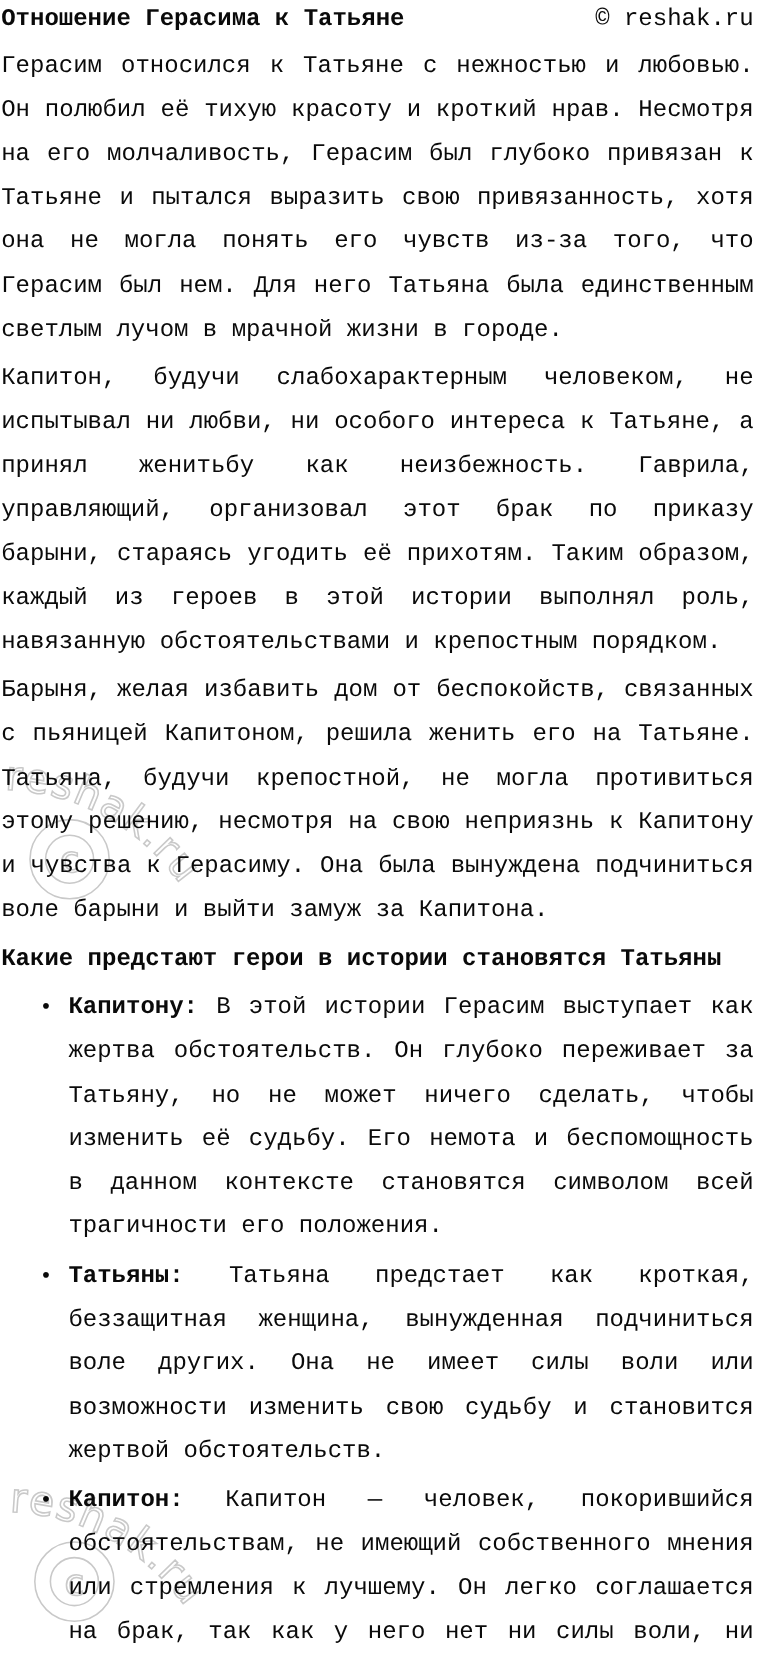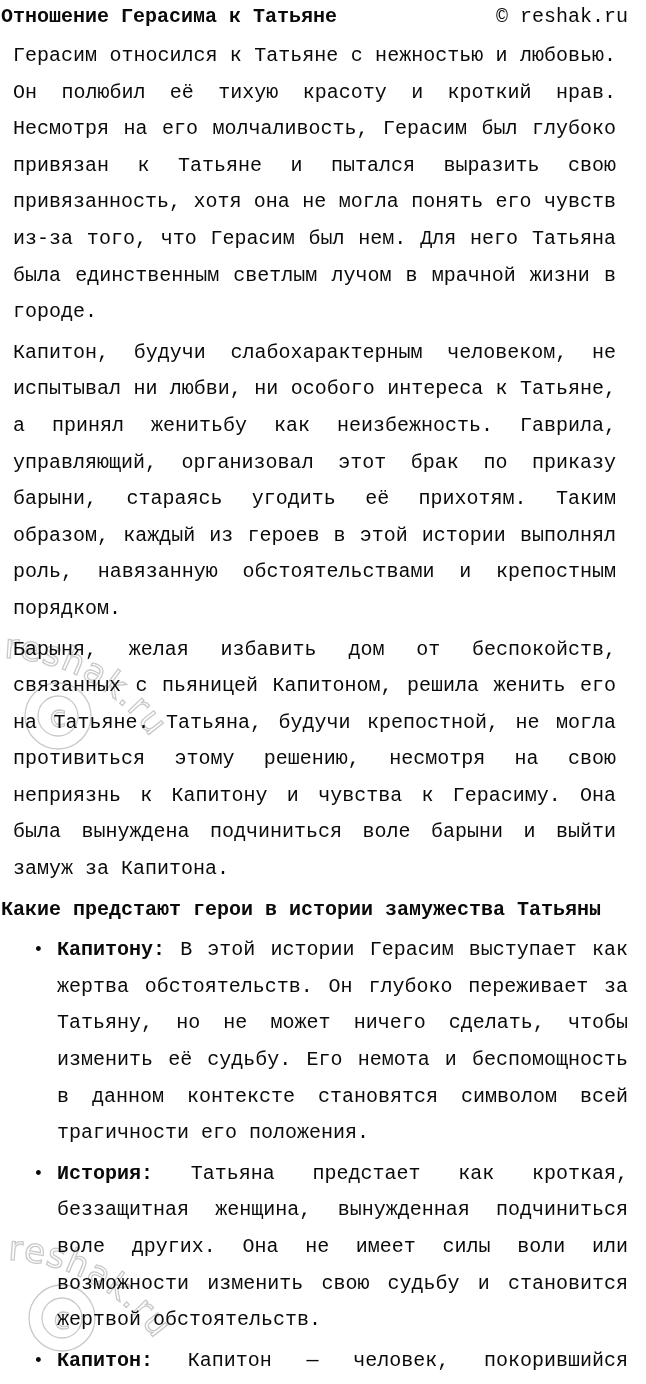--- a/index.html
+++ b/index.html
@@ -48,21 +48,21 @@
   }
   .doc-title {
     font-weight: bold;
     font-size: 20px;
   }
   .copyright {
     font-weight: normal;
     font-size: 20px;
   }
   p.para {
-    margin: 4px 12px;
+    margin: 4px 0;
     text-align: justify;
   }
   h2.section-heading {
     font-size: 20px;
     font-weight: bold;
     margin: 4px 0;
     line-height: 36.6px;
   }
   ul.char-list {
     list-style: none;
@@ -117,31 +117,31 @@
     <div class="copyright">© reshak.ru</div>
   </div>
 
   <p class="para">Герасим относился к Татьяне с нежностью и любовью. Он полюбил её тихую красоту и кроткий нрав. Несмотря на его молчаливость, Герасим был глубоко привязан к Татьяне и пытался выразить свою привязанность, хотя она не могла понять его чувств из-за того, что Герасим был нем. Для него Татьяна была единственным светлым лучом в мрачной жизни в городе.</p>
 
 
   <p class="para">Капитон, будучи слабохарактерным человеком, не испытывал ни любви, ни особого интереса к Татьяне, а принял женитьбу как неизбежность. Гаврила, управляющий, организовал этот брак по приказу барыни, стараясь угодить её прихотям. Таким образом, каждый из героев в этой истории выполнял роль, навязанную обстоятельствами и крепостным порядком.</p>
 
   <p class="para">Барыня, желая избавить дом от беспокойств, связанных с пьяницей Капитоном, решила женить его на Татьяне. Татьяна, будучи крепостной, не могла противиться этому решению, несмотря на свою неприязнь к Капитону и чувства к Герасиму. Она была вынуждена подчиниться воле барыни и выйти замуж за Капитона.</p>
 
-  <h2 class="section-heading">Какие предстают герои в истории замужества Татьяны</h2>
+  <h2 class="section-heading">Какие предстают герои в истории становятся Татьяны</h2>
 
   <ul class="char-list">
     <li>
       <span class="bullet">•</span>
       <b class="char-name">Капитону:</b>
       <span>В этой истории Герасим выступает как жертва обстоятельств. Он глубоко переживает за Татьяну, но не может ничего сделать, чтобы изменить её судьбу. Его немота и беспомощность в данном контексте становятся символом всей трагичности его положения.</span>
     </li>
     <li>
       <span class="bullet">•</span>
-      <b class="char-name">История:</b>
+      <b class="char-name">Татьяны:</b>
       <span>Татьяна предстает как кроткая, беззащитная женщина, вынужденная подчиниться воле других. Она не имеет силы воли или возможности изменить свою судьбу и становится жертвой обстоятельств.</span>
     </li>
     <li>
       <span class="bullet">•</span>
       <b class="char-name">Капитон:</b>
       <span>Капитон — человек, покорившийся обстоятельствам, не имеющий собственного мнения или стремления к лучшему. Он легко соглашается на брак, так как у него нет ни силы воли, ни особых чувств к Татьяне.</span>
     </li>
     <li>
       <span class="bullet">•</span>
       <b class="char-name">Несмотря:</b>

